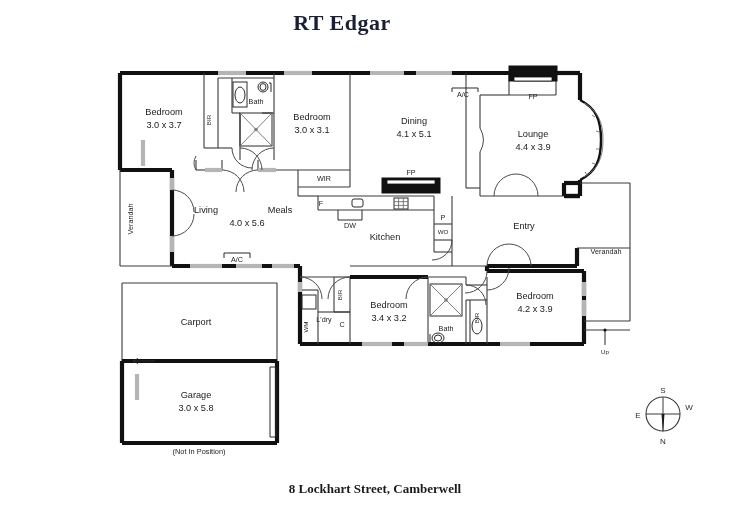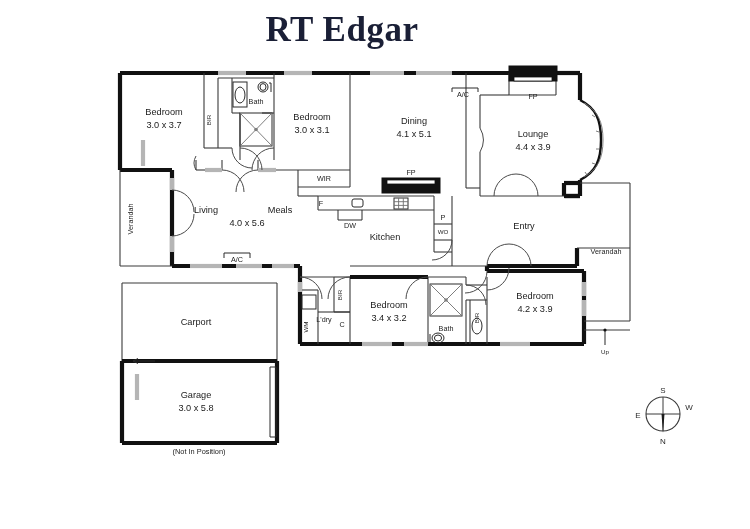--- a/index.html
+++ b/index.html
@@ -23,21 +23,21 @@
     background: #ffffff;
   }
   .brand-title {
     position: absolute;
     top: 10px;
     left: 0;
     width: 684px;
     text-align: center;
     font-family: "Liberation Serif", serif;
     font-weight: bold;
-    font-size: 35px;
+    font-size: 22px;
     letter-spacing: 0.5px;
     color: #1a1f36;
     user-select: none;
   }
   .address-caption {
     position: absolute;
     bottom: 32px;
     left: 0;
     width: 750px;
     text-align: center;
@@ -391,14 +391,15 @@
       <path d="M646,414 L680,414" stroke="#3a3a3a" stroke-width="1"></path>
       <path d="M661.5,414 L663,433 L664.5,414 Z" fill="#1b1b1b"></path>
       <text class="compass-letter" x="663" y="393">S</text>
       <text class="compass-letter" x="663" y="444">N</text>
       <text class="compass-letter" x="638" y="418">E</text>
       <text class="compass-letter" x="689" y="410">W</text>
     </g>
 
   </svg>
 
+  <div class="address-caption">8 Lockhart Street, Camberwell</div>
 
 </div>
 
 </body></html>

